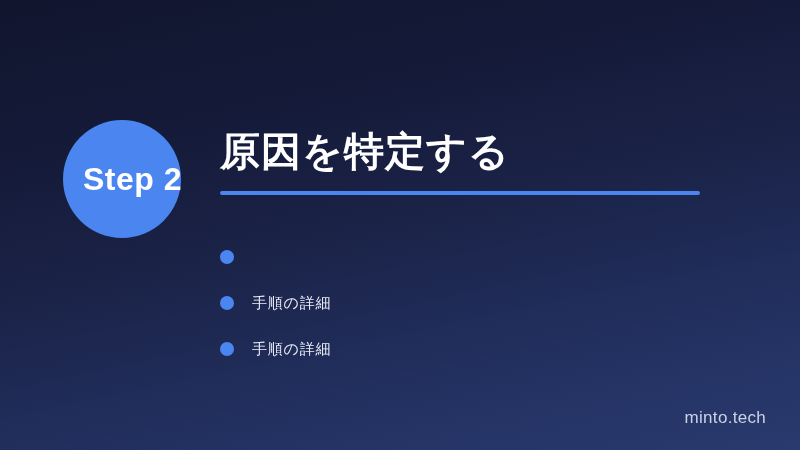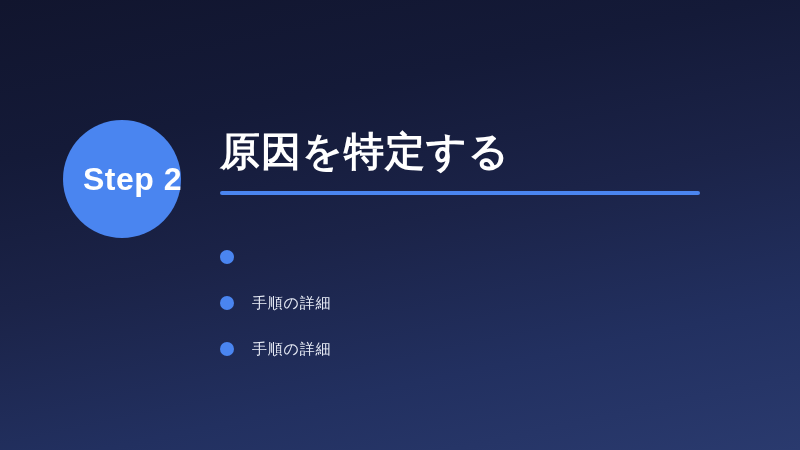--- a/index.html
+++ b/index.html
@@ -140,14 +140,15 @@
     <div class="bullet-row">
       <span class="bullet-dot"></span>
       <span class="bullet-text">手順の詳細</span>
     </div>
     <div class="bullet-row">
       <span class="bullet-dot"></span>
       <span class="bullet-text">手順の詳細</span>
     </div>
   </div>
 
+  <div id="footer-brand">minto.tech</div>
 
 </div>
 
 </body></html>

